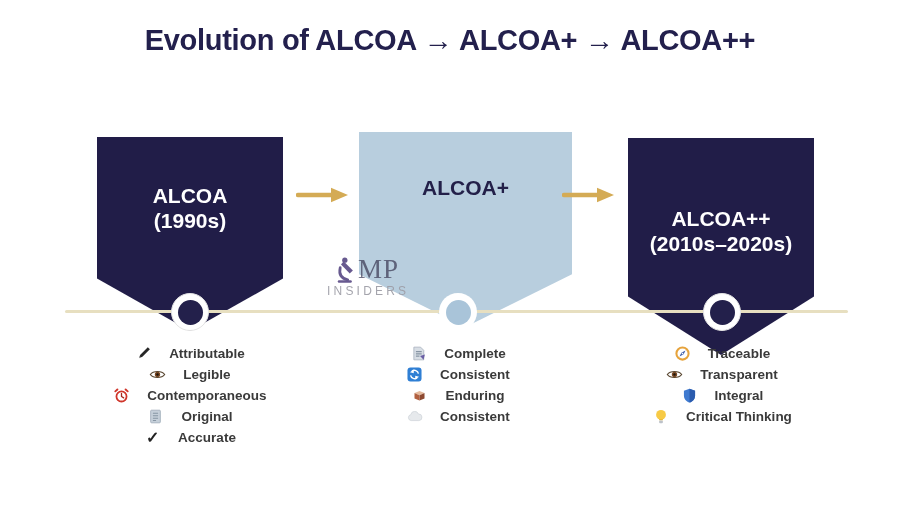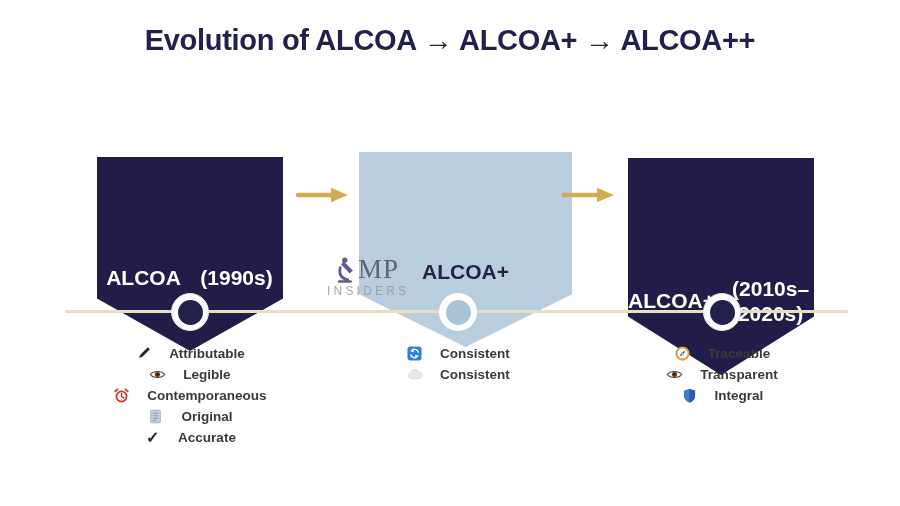--- a/index.html
+++ b/index.html
@@ -3,23 +3,23 @@
 <meta charset="utf-8">
 <style>
   html,body{margin:0;padding:0;background:#fff;}
   .canvas{position:relative;width:900px;height:506px;background:#ffffff;overflow:hidden;
           font-family:"Liberation Sans",sans-serif;border-radius:11px;}
 
   .title{position:absolute;left:0;top:24px;width:100%;text-align:center;
          font-size:29px;font-weight:bold;color:#23204d;letter-spacing:-0.3px;}
 
   
-  .banner{position:absolute;display:flex;align-items:center;
+  .banner{position:absolute;display:flex;flex-direction:column;align-items:center;
           clip-path:polygon(0 0,100% 0,100% 73%,50% 100%,0 73%);
-          text-align:center;font-weight:bold;font-size:21px;line-height:25px;margin-top:20px;}
+          text-align:center;font-weight:bold;font-size:21px;line-height:25px;}
   .banner .bline{width:100%;}
   .banner-navy{background:#211d48;color:#ffffff;}
   .banner-blue{background:#b8cede;color:#232049;}
   .banner1{left:97px;top:137px;width:186px;height:148px;padding-top:46px;}
   .banner2{left:359px;top:132px;width:213px;height:152px;padding-top:43px;}
   .banner3{left:628px;top:138px;width:186px;height:149px;padding-top:68px;}
 
   .gold-arrow{position:absolute;width:52px;height:16px;}
   .gold-arrow1{left:296px;top:187px;}
   .gold-arrow2{left:562px;top:187px;}
@@ -144,32 +144,52 @@
     </div>
     <div class="attr-row">
       <span class="icon check-glyph">✓</span>
       <span class="attr-label">Accurate</span>
     </div>
   </div>
 
   <div class="attr-col col2">
     <div class="attr-row">
       <span class="icon">
+        <svg viewBox="0 0 15 16" width="14" height="15">
+          <path d="M2 1.2 H9.2 L12.6 4.6 V14.8 H2 Z" fill="#d8dee5" stroke="#a9b3bf" stroke-width="0.9"></path>
+          <path d="M4.2 6 H10.4 M4.2 8.4 H10.4 M4.2 10.8 H8" stroke="#8795a4" stroke-width="1.1"></path>
+          <path d="M8.6 10.6 L13.8 9 L12.4 14.6 Z" fill="#6a5fa5"></path>
+        </svg>
+      </span>
+      <span class="attr-label">Complete</span>
+    </div>
+    <div class="attr-row">
+      <span class="icon">
         <svg viewBox="0 0 16 16" width="15" height="15">
           <rect x="0.5" y="0.5" width="15" height="15" rx="3.2" fill="#2f7fd4"></rect>
           <path d="M12.2 7 A4.3 4.3 0 0 0 5.2 4.6" fill="none" stroke="#fff" stroke-width="1.5"></path>
           <polygon points="3.2,5.6 7.2,2.6 7.2,6.6" fill="#fff"></polygon>
           <path d="M3.8 9 A4.3 4.3 0 0 0 10.8 11.4" fill="none" stroke="#fff" stroke-width="1.5"></path>
           <polygon points="12.8,10.4 8.8,13.4 8.8,9.4" fill="#fff"></polygon>
         </svg>
       </span>
       <span class="attr-label">Consistent</span>
     </div>
     <div class="attr-row">
       <span class="icon">
+        <svg viewBox="0 0 16 14" width="15" height="13">
+          <polygon points="2.6,4.4 8,2.2 13.4,4.4 8,6.6" fill="#e5bb9e"></polygon>
+          <polygon points="2.6,4.4 8,6.6 8,12.4 2.6,10.2" fill="#b2603f"></polygon>
+          <polygon points="13.4,4.4 8,6.6 8,12.4 13.4,10.2" fill="#8e4a31"></polygon>
+        </svg>
+      </span>
+      <span class="attr-label">Enduring</span>
+    </div>
+    <div class="attr-row">
+      <span class="icon">
         <svg viewBox="0 0 18 12" width="16" height="11">
           <path d="M4.6 10.6 A3.4 3.4 0 0 1 4.3 3.9 A4.4 4.4 0 0 1 12.8 3.2 A3.1 3.1 0 0 1 13.4 10.6 Z" fill="#e6e9ec" stroke="#d0d5da" stroke-width="0.9"></path>
         </svg>
       </span>
       <span class="attr-label">Consistent</span>
     </div>
   </div>
 
   <div class="attr-col col3">
     <div class="attr-row">
@@ -194,15 +214,25 @@
     </div>
     <div class="attr-row">
       <span class="icon">
         <svg viewBox="0 0 14 16" width="13" height="15">
           <path d="M7 0.8 L13 2.8 V7.6 C13 11.8 10.6 14.4 7 15.6 C3.4 14.4 1 11.8 1 7.6 V2.8 Z" fill="#3f7ad0"></path>
           <path d="M7 0.8 L13 2.8 V7.6 C13 11.8 10.6 14.4 7 15.6 Z" fill="#2b5cae"></path>
         </svg>
       </span>
       <span class="attr-label">Integral</span>
     </div>
+    <div class="attr-row">
+      <span class="icon">
+        <svg viewBox="0 0 12 17" width="12" height="16">
+          <circle cx="6" cy="6.2" r="5.2" fill="#f7ca45"></circle>
+          <path d="M4 10.6 H8 V12 H4 Z" fill="#e8b93a"></path>
+          <rect x="4" y="12.2" width="4" height="3" rx="1" fill="#bdc2c9"></rect>
+        </svg>
+      </span>
+      <span class="attr-label">Critical Thinking</span>
+    </div>
   </div>
 
 </div>
 
 </body></html>

